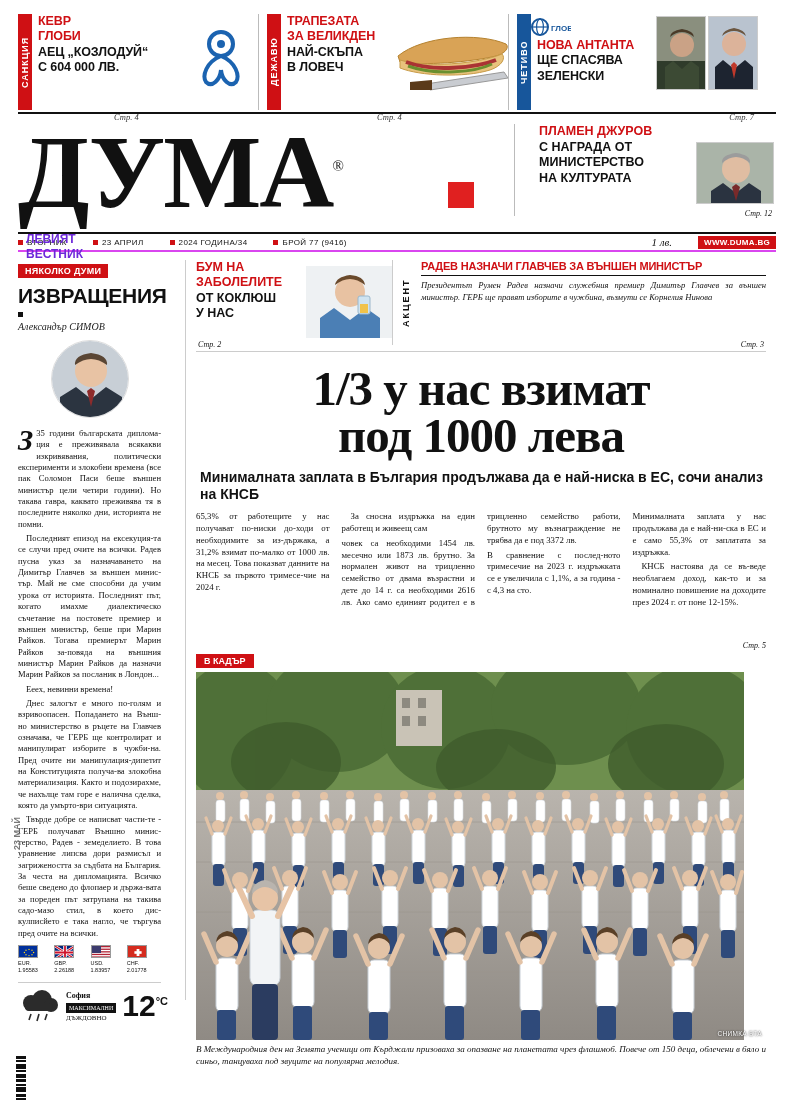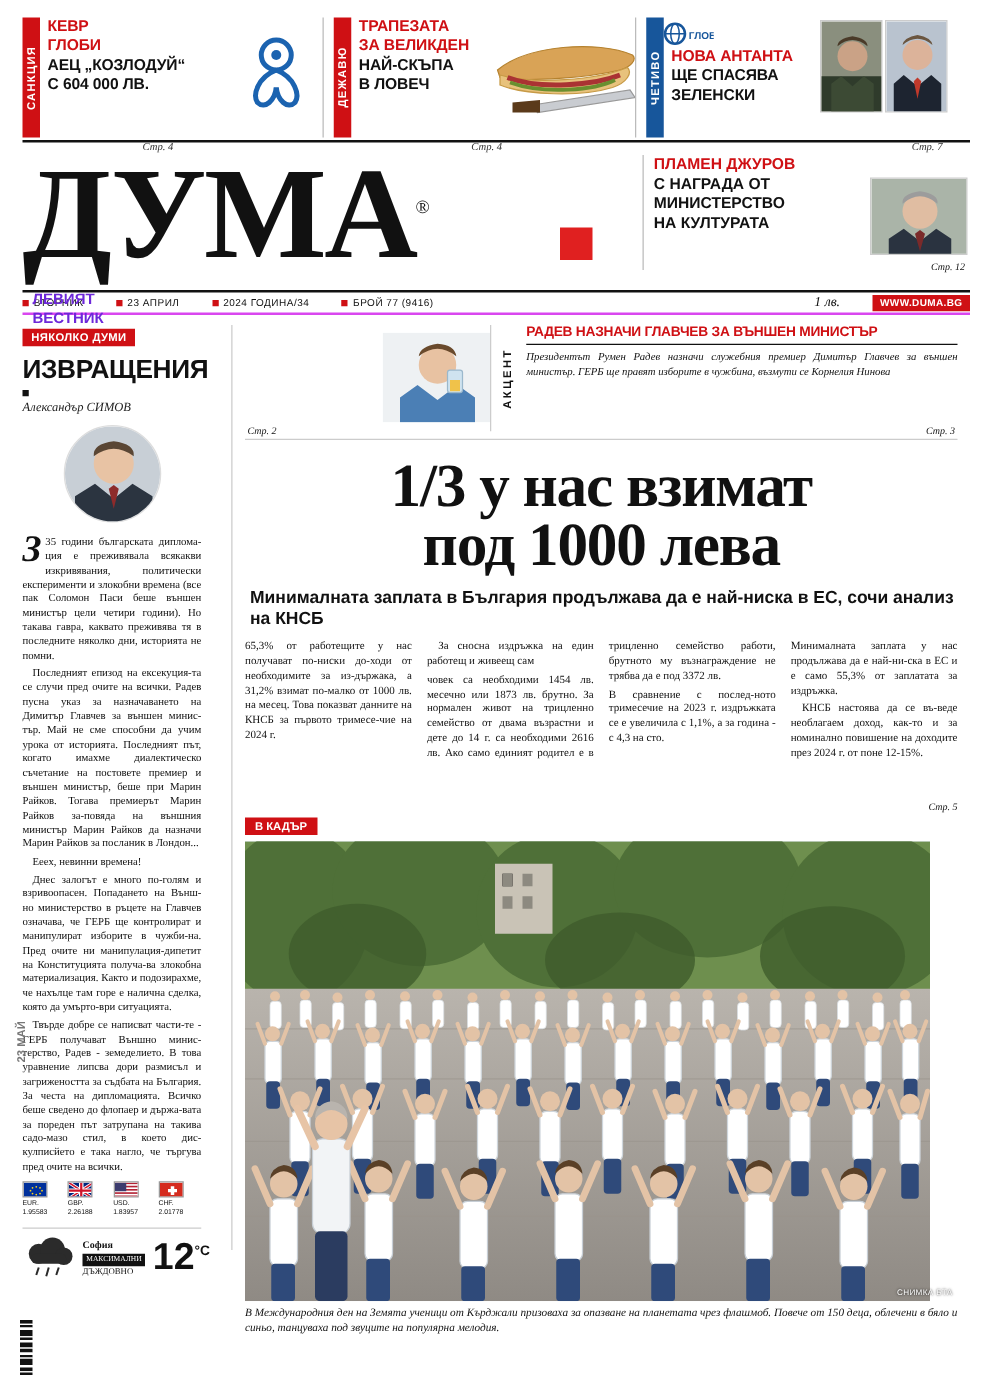--- a/index.html
+++ b/index.html
@@ -53,21 +53,21 @@
     font-size:104px; line-height:92px; letter-spacing:-2px;
     color:#111;
   }
   .reg { font-size:15px; vertical-align:super; font-weight:normal; }
   .leviyat {
     font-family:"Liberation Sans", sans-serif; font-size:12px; font-weight:bold;
     line-height:1.25; color:#6d28d9; margin-top:14px; margin-left:8px;
   }
   .red-square { width:26px; height:26px; background:#e02020; position:absolute; left:430px; top:62px; }
   .mast-right {
-    position:absolute; right:0; top:4px; width:262px; border-left:1px solid #bbb; padding-left:8px;
+    position:absolute; right:0; top:4px; width:262px; border-left:1px solid #bbb; padding-left:24px;
     height:92px;
     margin-left:14px;
   }
   .mast-right .hl {
     font-family:"Liberation Sans", sans-serif; font-weight:bold; font-size:12.5px;
     line-height:1.25; text-transform:uppercase; width:150px;
   }
   .mast-right .hl .lead { color:#cf1014; }
   .mast-portrait { position:absolute; right:2px; top:18px; width:78px; height:62px; border:1px solid #ccc; overflow:hidden; }
   .mast-right .pg2 { position:absolute; right:4px; bottom:-2px; font-size:8px; font-style:italic; }
@@ -433,20 +433,26 @@
         <div class="temp"><span>12</span><sup>°C</sup></div>
       </div>
 
       <div class="side-rot">23 МАЙ</div>
     </div>
 
     <div class="col-main">
 
       <div class="main-top">
         <div class="mt-left">
+          <div class="hl">
+            <div class="lead">БУМ НА</div>
+            <div class="lead">ЗАБОЛЕЛИТЕ</div>
+            <div>ОТ КОКЛЮШ</div>
+            <div>У НАС</div>
+          </div>
           <div class="boy">
             <svg viewBox="0 0 86 72" width="86" height="72">
               <rect width="86" height="72" fill="#eef1f3"></rect>
               <circle cx="44" cy="26" r="15" fill="#e8c2a2"></circle>
               <path d="M29 19 Q44 7 59 19 Q58 10 44 9 Q30 11 29 19" fill="#6a4a2c"></path>
               <path d="M28 42 L44 54 L60 42 L74 52 L74 72 L14 72 L14 52 Z" fill="#4b7fb5"></path>
               <rect x="52" y="30" width="12" height="18" rx="2" fill="#cfe3f0" stroke="#9bb8cc"></rect>
               <rect x="54" y="38" width="8" height="9" fill="#f0c24a"></rect>
             </svg>
           </div>

